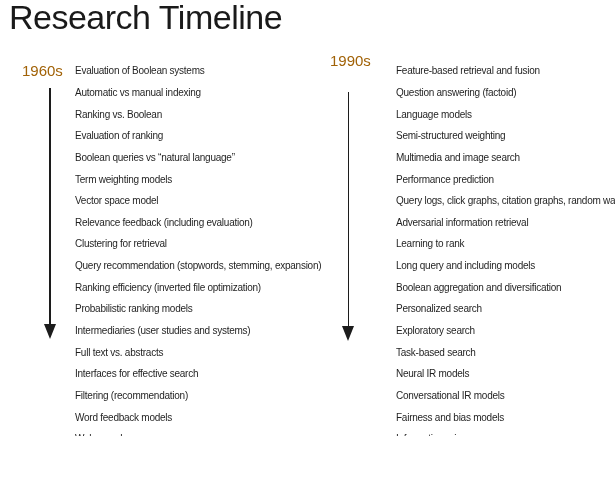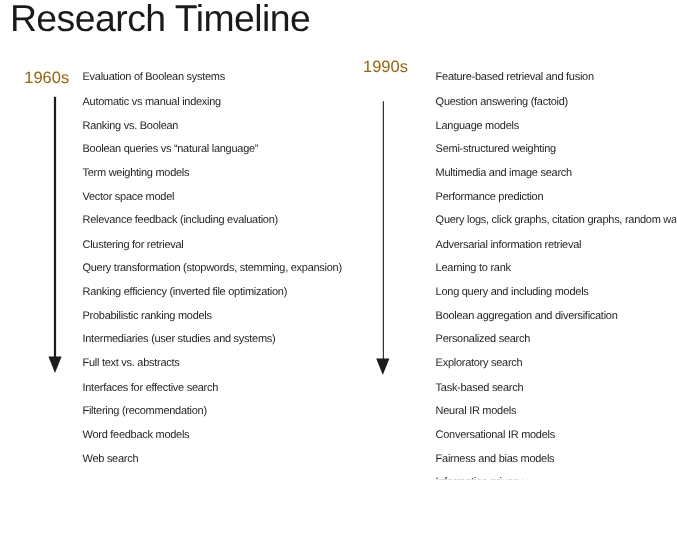--- a/index.html
+++ b/index.html
@@ -77,26 +77,27 @@
 
   <div class="title">Research Timeline</div>
 
   <div class="decade left">1960s</div>
   <div class="arrow-shaft left"></div>
   <div class="arrow-head left"></div>
   <div class="items left">
       <div class="item">Evaluation of Boolean systems</div>
       <div class="item">Automatic vs manual indexing</div>
       <div class="item">Ranking vs. Boolean</div>
+      <div class="item">Evaluation of ranking</div>
       <div class="item">Boolean queries vs “natural language”</div>
       <div class="item">Term weighting models</div>
       <div class="item">Vector space model</div>
       <div class="item">Relevance feedback (including evaluation)</div>
       <div class="item">Clustering for retrieval</div>
-      <div class="item">Query transformation (stopwords, stemming, expansion)</div>
+      <div class="item">Query recommendation (stopwords, stemming, expansion)</div>
       <div class="item">Ranking efficiency (inverted file optimization)</div>
       <div class="item">Probabilistic ranking models</div>
       <div class="item">Intermediaries (user studies and systems)</div>
       <div class="item">Full text vs. abstracts</div>
       <div class="item">Interfaces for effective search</div>
       <div class="item">Filtering (recommendation)</div>
       <div class="item">Word feedback models</div>
       <div class="item">Web search</div>
     </div>
 

